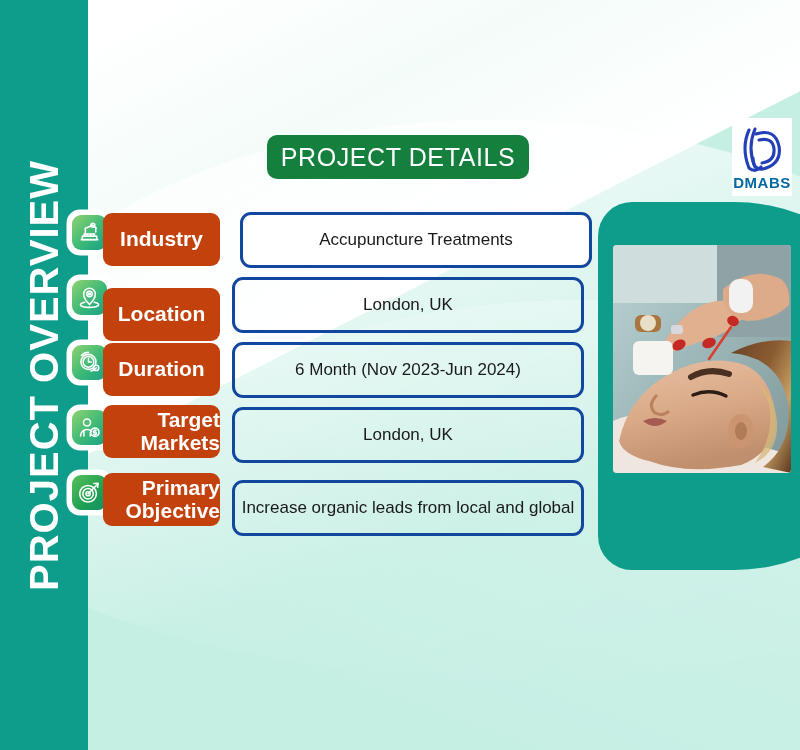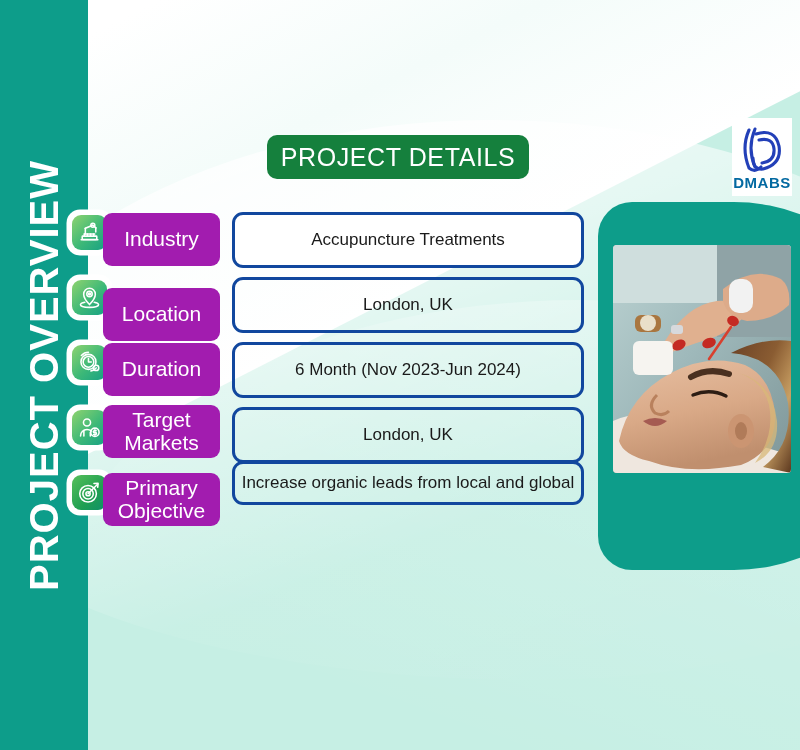--- a/index.html
+++ b/index.html
@@ -116,43 +116,43 @@
   }
   .row-icon .inner{
     width:35px;height:35px;border-radius:9px;
     background:linear-gradient(135deg,#8fd36f 0%,#3cb878 55%,#16a085 100%);
     display:flex;align-items:center;justify-content:center;
   }
   .row-icon svg{display:block;}
   .row-label{
     position:absolute;left:103px;
     width:117px;
-    background:#a21caf;
+    background:#c2410c;
     border-radius:9px;
     color:#ffffff;
-    font-weight:normal;
+    font-weight:bold;
     font-size:21px;
     display:flex;align-items:center;justify-content:center;
-    text-align:center;
+    text-align:right;
     line-height:1.08;
   }
   .row-value{
     position:absolute;left:232px;
     width:352px;
     border:3px solid #11479e;
     border-radius:11px;
     display:flex;align-items:center;justify-content:center;
     text-align:center;
     color:#1a1a1a;
     font-size:17px;
     line-height:1.18;
     box-sizing:border-box;
     background:transparent;
   }
-  .row-value.opaque{background:#ffffff;}
+  .row-value.opaque{background:#ffffff;margin-left:8px;}
 </style>
 </head>
 <body>
 
 <div id="canvas">
 
   <div class="bg-mint"></div>
   <div class="bg-curve2"></div>
   <div class="bg-swoosh"></div>
   <div class="bg-curve"></div>
@@ -315,17 +315,17 @@
           <svg width="25" height="25" viewBox="0 0 24 24" fill="none" stroke="#ffffff" stroke-width="1.5" stroke-linecap="round" stroke-linejoin="round">
             <circle cx="10.6" cy="13.2" r="8"></circle>
             <circle cx="10.6" cy="13.2" r="5"></circle>
             <circle cx="10.6" cy="13.2" r="2"></circle>
             <path d="M10.6 13.2L20 3.8"></path>
             <path d="M16.3 3.4l3.9-.3-.3 3.9"></path>
           </svg>
         </div>
       </div>
       <div class="row-label" style="top:473px;height:53px">Primary Objective</div>
-      <div class="row-value" style="top:461px;height:44px">Increase organic leads from local and global</div>
+      <div class="row-value" style="top:480px;height:56px">Increase organic leads from local and global</div>
     </div>
 
   </div>
 </div>
 
 </body></html>

